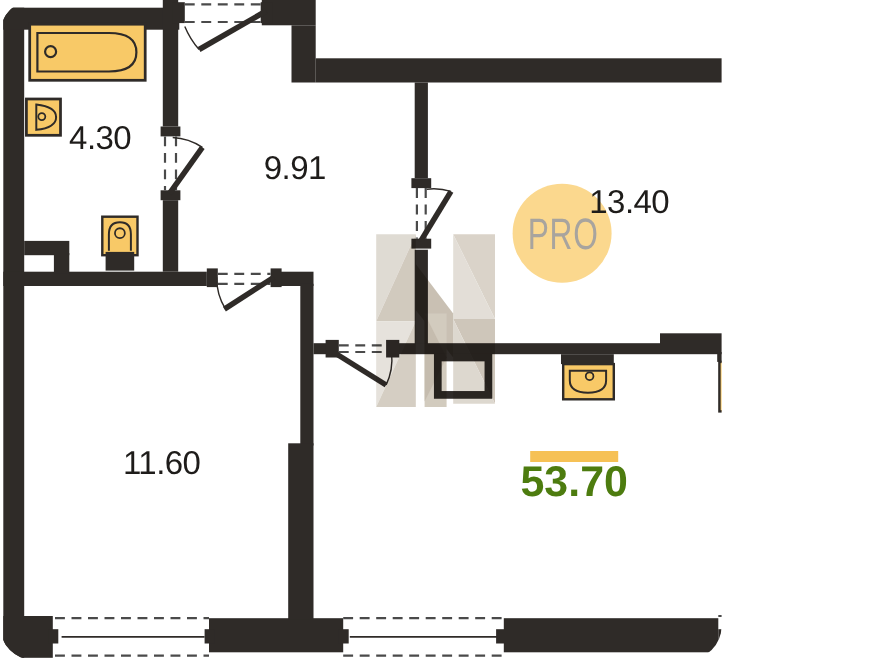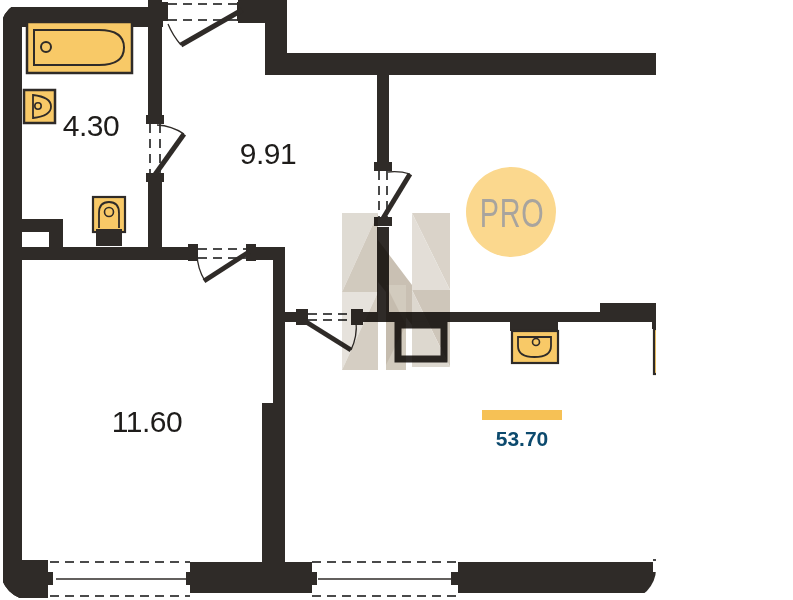--- a/index.html
+++ b/index.html
@@ -17,23 +17,23 @@
     transform:translate(-50%,-50%);
     font-size:30px;
     letter-spacing:-0.5px;
     color:#1e1c1a;
     white-space:nowrap;
     line-height:1;
   }
   .total-label{
     position:absolute;
     transform:translate(-50%,-50%);
-    font-size:21px;
+    font-size:39px;
     font-weight:bold;
-    color:#0c4a6e;
+    color:#4d7c0f;
     white-space:nowrap;
     line-height:1;
   }
   .total-underline{
     position:absolute;
     left:482px;top:410px;
     width:80px;height:10px;
     background:#f6c155;
   }
   .logo-text{
@@ -211,20 +211,21 @@
       <polygon points="386,285 406,325 386,365" fill="#c2b9aa"></polygon>
     </g>
 
     <circle cx="511" cy="212" r="45" fill="#fbd88e"></circle>
   </svg>
 
   <div class="room-label" style="left:91px;top:126px">4.30</div>
 
   <div class="room-label" style="left:268px;top:154px">9.91</div>
 
+  <div class="room-label" style="left:572px;top:185px">13.40</div>
 
   <div class="room-label" style="left:147px;top:422px">11.60</div>
 
 
   <div class="total-underline"></div>
   <div class="total-label" style="left:522px;top:438px">53.70</div>
 
   <div class="logo-text">PRO</div>
 </div>
 

